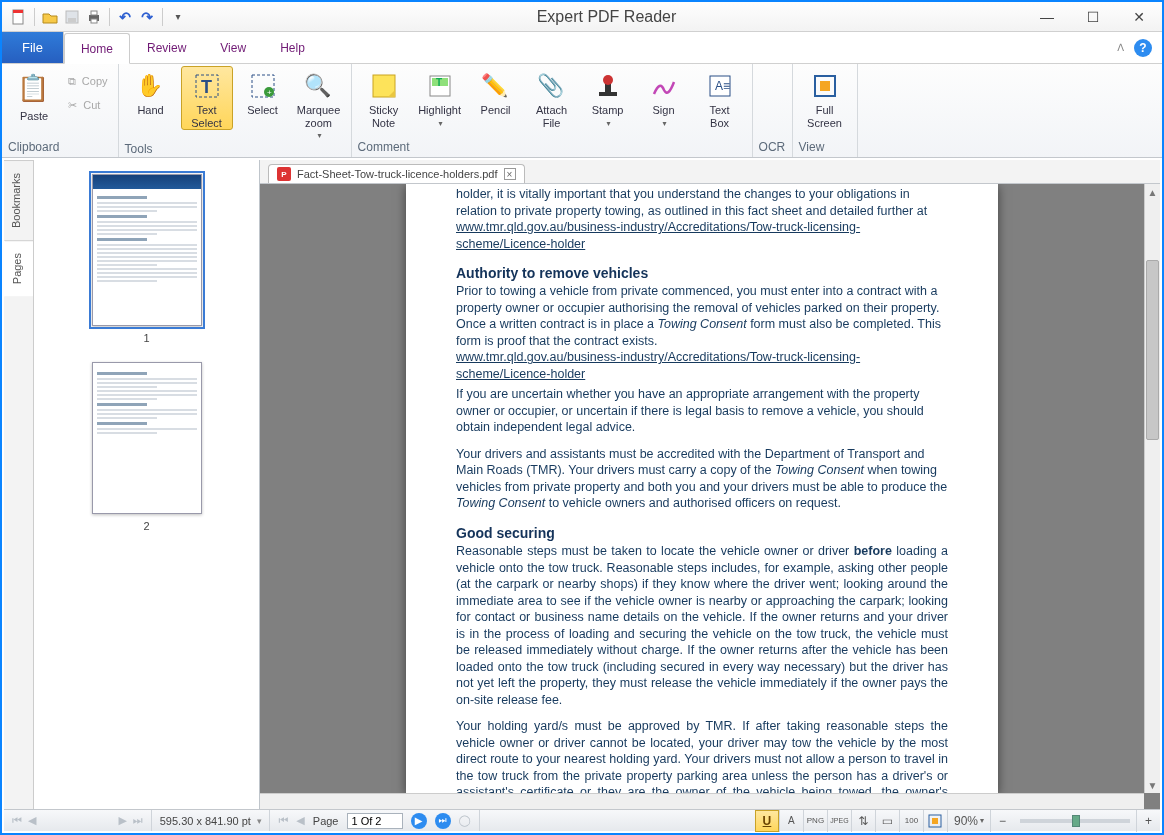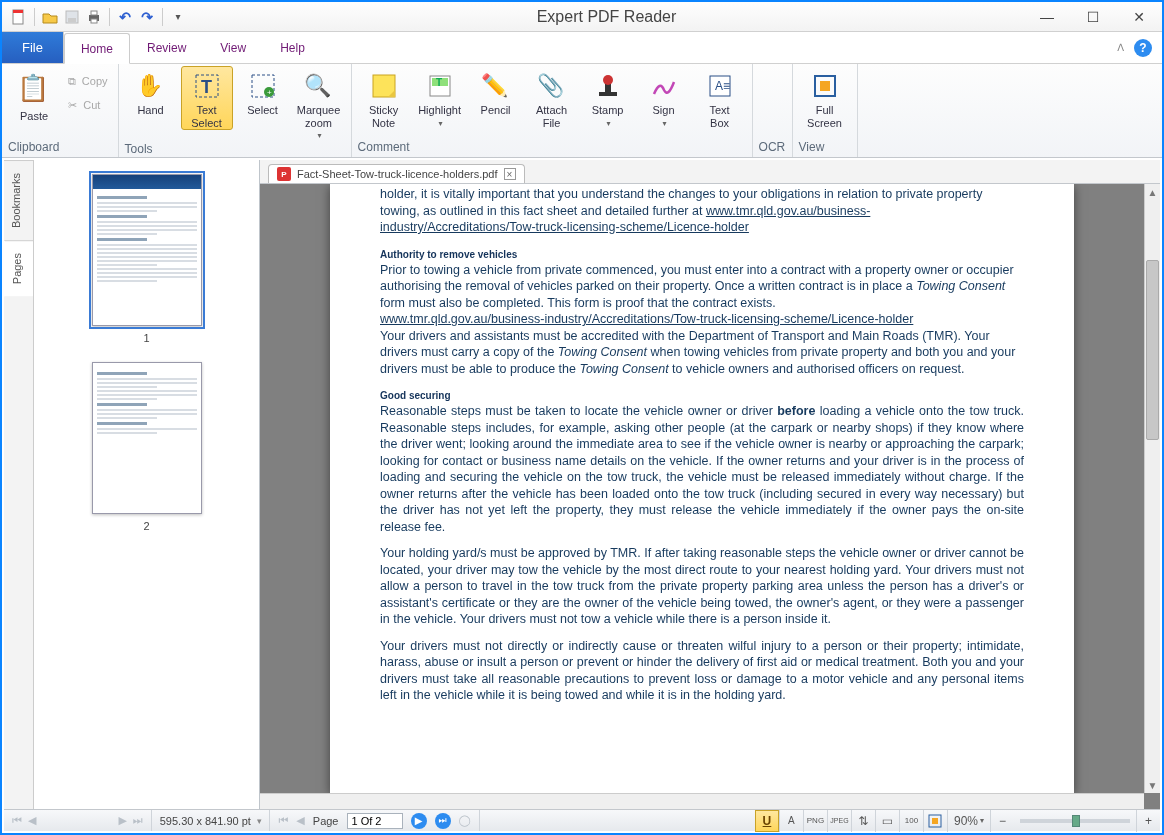--- a/index.html
+++ b/index.html
@@ -40,23 +40,23 @@
 .tline { height:2px; background:#d8dde3; margin-bottom:2px;}
 .tline.half{width:60%;}
 .thead{height:3px;background:#8fa4b8;margin:3px 0;width:50%;}
 .thumb-num { font-size:11px; color:#444; margin-top:6px;}
 .doc-tabbar { position:absolute; left:258px; right:2px; top:158px; height:24px; background:#f3f3f3; border-bottom:1px solid #c3c7cc; display:flex; align-items:flex-end; padding-left:8px;}
 .doc-tab { background:#fff; border:1px solid #bbb; border-bottom:none; border-radius:4px 4px 0 0; padding:2px 8px; display:flex; align-items:center; gap:6px; font-size:11px; color:#444;}
 .doc-tab .pdf-ic { width:14px;height:14px;background:#d33;border-radius:2px;display:inline-flex;align-items:center;justify-content:center;color:#fff;font-size:8px;font-weight:bold;}
 .doc-tab .x { border:1px solid #999; width:12px;height:12px; font-size:10px; display:flex;align-items:center;justify-content:center; color:#666;}
 .viewer { position:absolute; left:258px; right:2px; top:182px; bottom:24px; background:#808080; overflow:hidden;}
 .viewer-inner { position:absolute; left:0; right:16px; top:0; bottom:16px; overflow:auto; display:flex; justify-content:center;}
-.page { background:#fff; width:744px; margin:0 auto; padding:2px 50px 26px 50px; font-family:Arial,Helvetica,sans-serif; color:#173a5e; font-size:12.5px; line-height:1.32; box-shadow:0 2px 10px rgba(0,0,0,.5);}
+.page { background:#fff; width:592px; margin:0 auto; padding:2px 50px 26px 50px; font-family:Arial,Helvetica,sans-serif; color:#173a5e; font-size:12.5px; line-height:1.32; box-shadow:0 2px 10px rgba(0,0,0,.5);}
 .page a { color:#173a5e; text-decoration:underline;}
-.page h3 { color:#14335a; font-size:10px; font-weight:bold; margin-top:12px; margin-bottom:1px;}
+.page h3 { color:#14335a; font-size:14px; font-weight:bold; margin-top:12px; margin-bottom:1px;}
 .page p { margin-bottom:10px;}
 .page p.tight{margin-bottom:0;}
 .jsty { text-align:justify;}
 .vscroll { position:absolute; right:0; top:0; width:16px; bottom:16px; background:#efefef; border-left:1px solid #ccc;}
 .vscroll .track{position:absolute;top:16px;bottom:16px;left:0;right:0;}
 .vscroll .thumbbar{position:absolute;left:1px;right:1px;top:60px;height:180px;background:#c7c7c7;border:1px solid #aaa;border-radius:2px;}
 .vscroll .arr{position:absolute;left:0;right:0;height:16px;display:flex;align-items:center;justify-content:center;color:#777;font-size:10px;}
 .vscroll .arr.up{top:0;} .vscroll .arr.dn{bottom:0;}
 .hscroll{position:absolute;left:0;right:16px;bottom:0;height:16px;background:#efefef;border-top:1px solid #ccc;}
 .statusbar { position:absolute; left:2px; right:2px; bottom:2px; height:22px; background:linear-gradient(#f7f8fa,#e6e9ed); border-top:1px solid #c3c7cc; display:flex; align-items:center; font-size:11px; color:#444;}
@@ -340,20 +340,21 @@
   </div>
 </div>
 
 <div class="viewer">
   <div class="viewer-inner">
     <div class="page">
       <p class="tight"><span>holder, it is vitally important that you understand the changes to your obligations in relation to private property towing, as outlined in this fact sheet and detailed further at </span><a href="#">www.tmr.qld.gov.au/business-industry/Accreditations/Tow-truck-licensing-scheme/Licence-holder</a></p>
       <h3>Authority to remove vehicles</h3>
       <p class="tight"><span>Prior to towing a vehicle from private commenced, you must enter into a contract with a property owner or occupier authorising the removal of vehicles parked on their property. Once a written contract is in place a </span><i>Towing Consent</i><span> form must also be completed. This form is proof that the contract exists.</span></p>
       <p class="tight"><a href="#">www.tmr.qld.gov.au/business-industry/Accreditations/Tow-truck-licensing-scheme/Licence-holder</a></p>
+      <p style="margin-top:4px;">If you are uncertain whether you have an appropriate arrangement with the property owner or occupier, or uncertain if there is legal basis to remove a vehicle, you should obtain independent legal advice.</p>
       <p><span>Your drivers and assistants must be accredited with the Department of Transport and Main Roads (TMR). Your drivers must carry a copy of the </span><i>Towing Consent</i><span> when towing vehicles from private property and both you and your drivers must be able to produce the </span><i>Towing Consent</i><span> to vehicle owners and authorised officers on request.</span></p>
       <h3>Good securing</h3>
       <p class="jsty"><span>Reasonable steps must be taken to locate the vehicle owner or driver </span><b>before</b><span> loading a vehicle onto the tow truck. Reasonable steps includes, for example, asking other people (at the carpark or nearby shops) if they know where the driver went; looking around the immediate area to see if the vehicle owner is nearby or approaching the carpark; looking for contact or business name details on the vehicle. If the owner returns and your driver is in the process of loading and securing the vehicle on the tow truck, the vehicle must be released immediately without charge. If the owner returns after the vehicle has been loaded onto the tow truck (including secured in every way necessary) but the driver has not yet left the property, they must release the vehicle immediately if the owner pays the on-site release fee.</span></p>
       <p class="jsty">Your holding yard/s must be approved by TMR. If after taking reasonable steps the vehicle owner or driver cannot be located, your driver may tow the vehicle by the most direct route to your nearest holding yard. Your drivers must not allow a person to travel in the tow truck from the private property parking area unless the person has a driver's or assistant's certificate or they are the owner of the vehicle being towed, the owner's agent, or they were a passenger in the vehicle. Your drivers must not tow a vehicle while there is a person inside it.</p>
       <p class="jsty">Your drivers must not directly or indirectly cause or threaten wilful injury to a person or their property; intimidate, harass, abuse or insult a person or prevent or hinder the delivery of first aid or medical treatment. Both you and your drivers must take all reasonable precautions to prevent loss or damage to a motor vehicle and any personal items left in the vehicle while it is being towed and while it is in the holding yard.</p>
     </div>
   </div>
   <div class="vscroll">
     <div class="arr up">▲</div>
     <div class="track">

